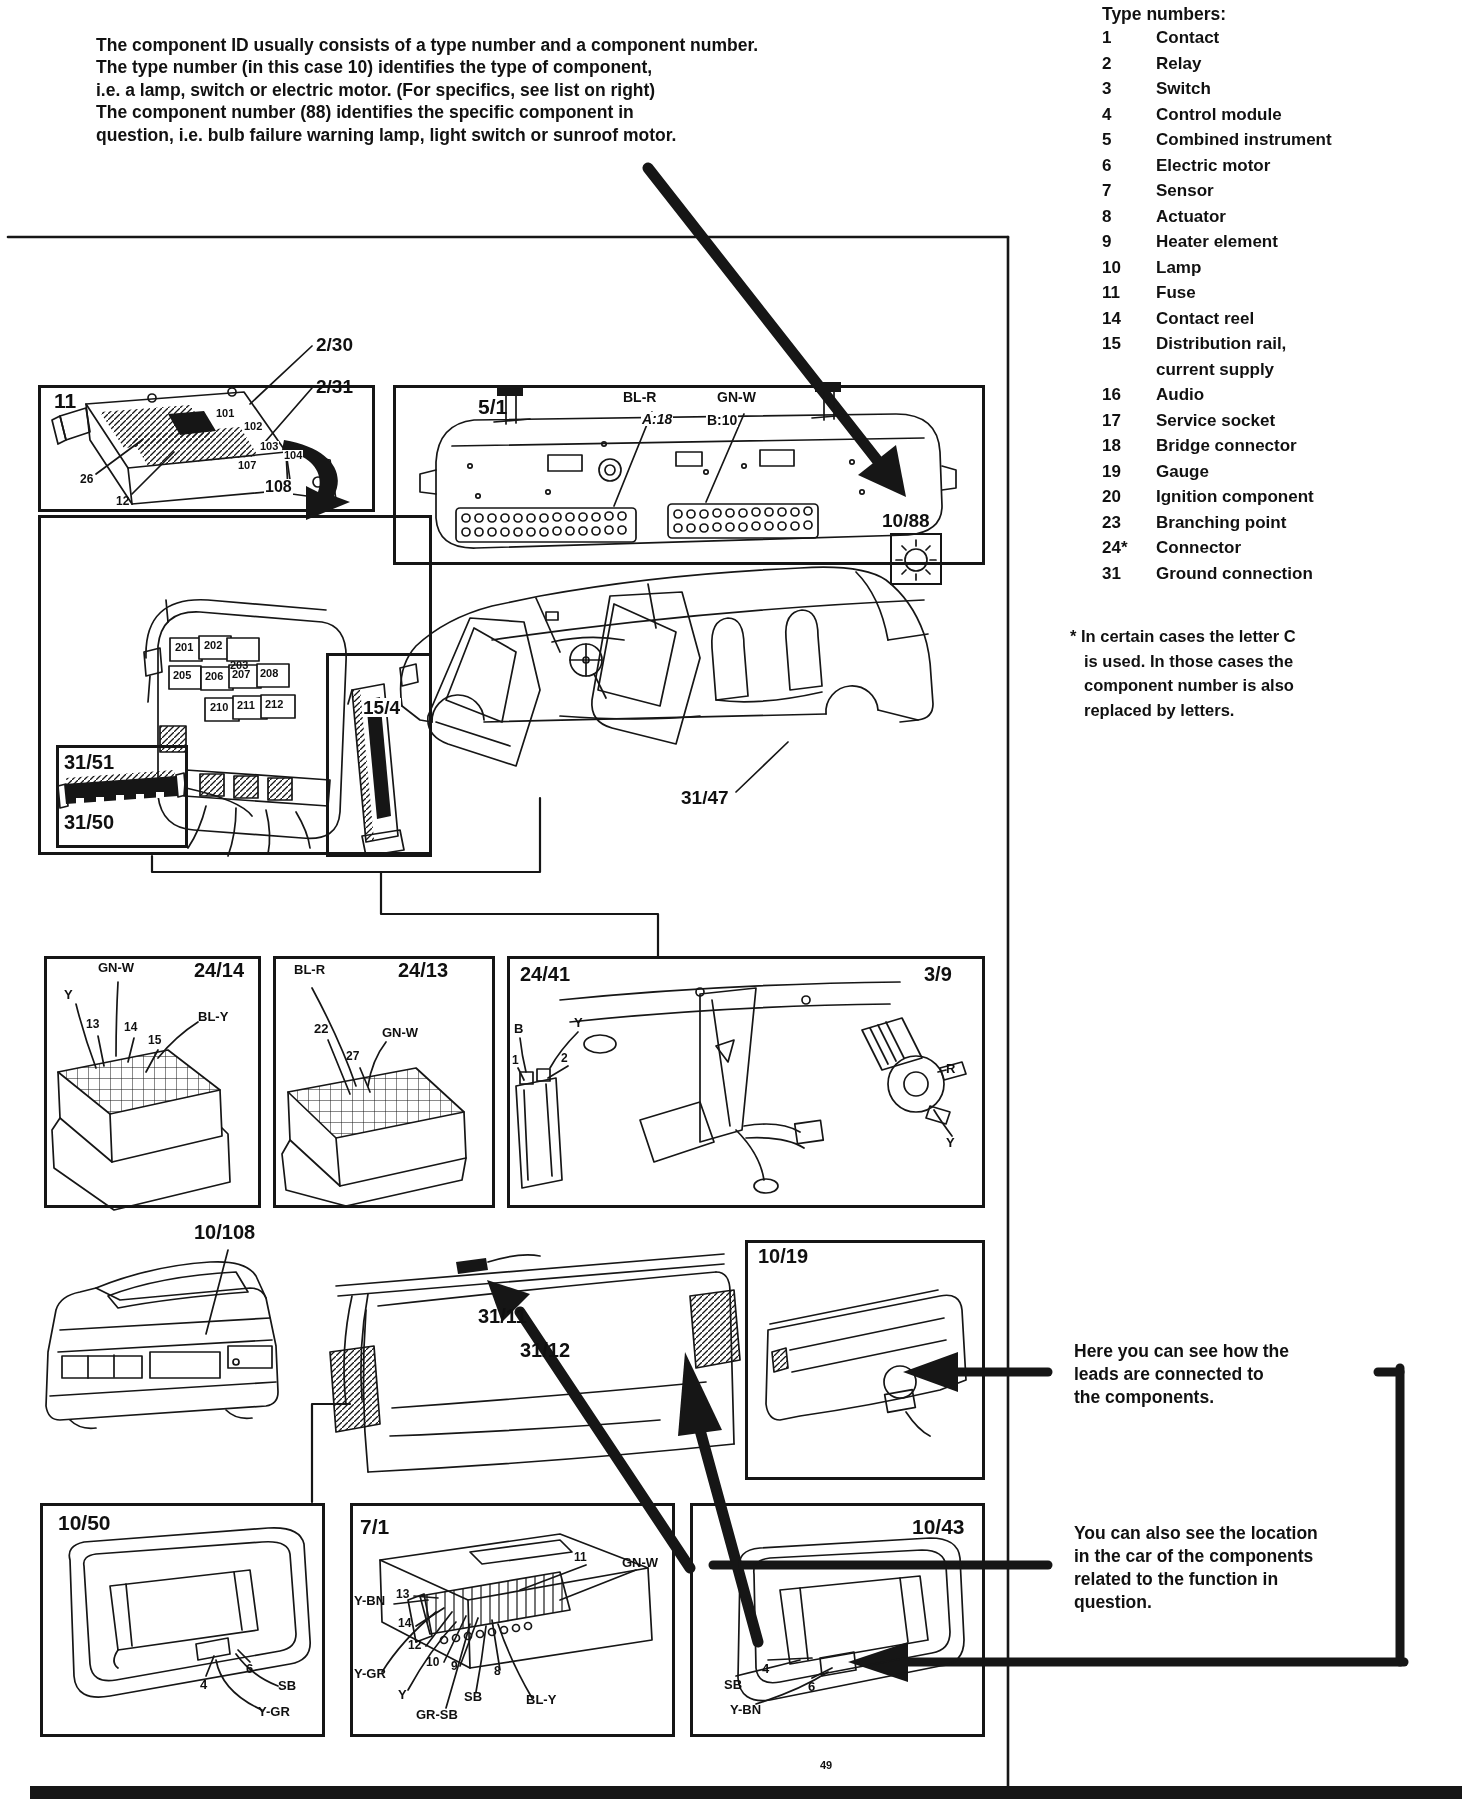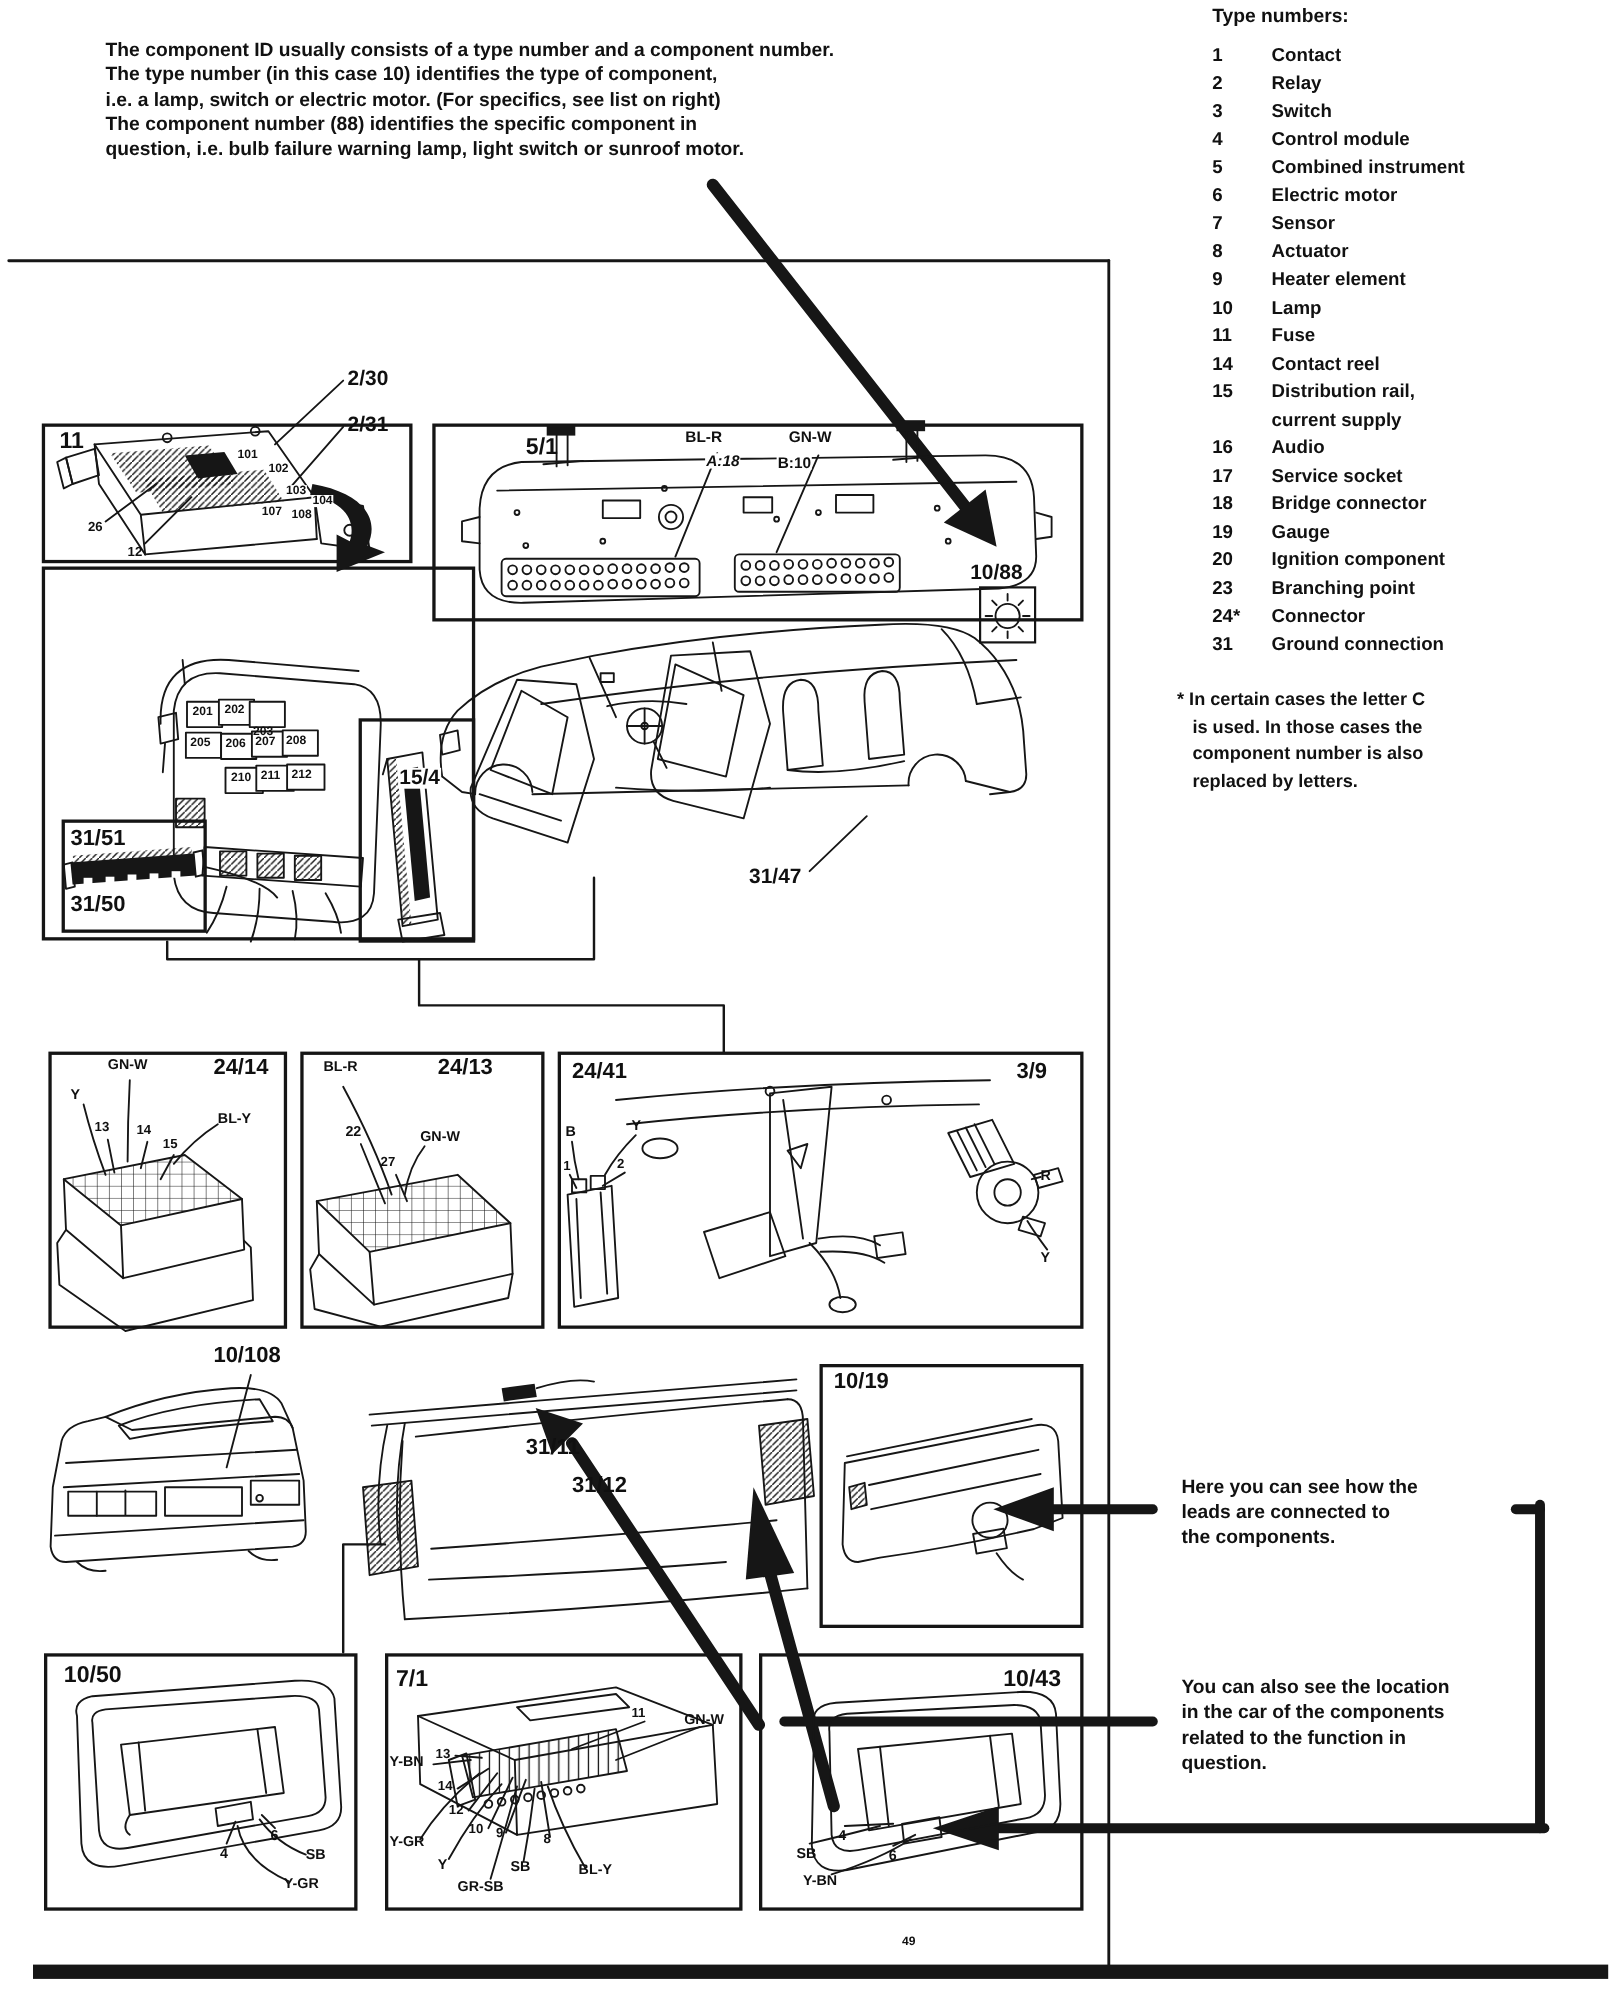--- a/index.html
+++ b/index.html
@@ -7,21 +7,21 @@
         font-family:"Liberation Sans", sans-serif;color:#111;}
   .panel{position:absolute;border:3px solid #151515;box-sizing:border-box;z-index:0;background:transparent;}
   .thinbox{border-width:2px;}
   #art{position:absolute;left:0;top:0;z-index:1;}
   #labels{position:absolute;left:0;top:0;width:100%;height:100%;z-index:2;}
   .dlabel{position:absolute;font-weight:700;line-height:1;white-space:nowrap;color:#101010;}
   .dlabel.bg{background:#fff;padding:0 1px;}
   .tblock{position:absolute;font-weight:700;white-space:pre-line;z-index:2;}
   #intro{left:96px;top:34px;width:770px;font-size:17.5px;line-height:22.4px;}
   #typelist{left:1102px;top:4px;width:350px;}
-  #typelist .heading{font-weight:700;font-size:17.5px;margin-bottom:12px;}
+  #typelist .heading{font-weight:700;font-size:17.5px;}
   .trow{display:flex;font-weight:700;font-size:17px;line-height:25.5px;}
   .trow .num{width:54px;flex:0 0 54px;}
   .trow .lbl{white-space:pre-line;}
   #footnote{left:1070px;top:624px;width:285px;font-size:16.5px;line-height:24.5px;padding-left:14px;text-indent:-14px;}
   #callout1{left:1074px;top:1340px;width:300px;font-size:17.5px;line-height:23px;}
   #callout2{left:1074px;top:1522px;width:310px;font-size:17.5px;line-height:23px;}
   #pagenum{left:820px;top:1760px;font-size:11px;font-weight:700;}
 </style>
 </head>
 <body>
@@ -562,21 +562,21 @@
 
   <div id="labels">
       <div class="dlabel" style="left: 54px; top: 390px; font-size: 21px;">11</div>
       <div class="dlabel" style="left: 316px; top: 335px; font-size: 19px;">2/30</div>
       <div class="dlabel" style="left: 316px; top: 377px; font-size: 19px;">2/31</div>
       <div class="dlabel bg" style="left: 215px; top: 408px; font-size: 11px; text-align: right;">101</div>
       <div class="dlabel bg" style="left: 243px; top: 421px; font-size: 11px;">102</div>
       <div class="dlabel bg" style="left: 259px; top: 441px; font-size: 11px;">103</div>
       <div class="dlabel bg" style="left: 237px; top: 460px; font-size: 11px;">107</div>
       <div class="dlabel bg" style="left: 283px; top: 450px; font-size: 11px;">104</div>
-      <div class="dlabel bg" style="left: 264px; top: 463px; font-size: 11px;">108</div>
+      <div class="dlabel bg" style="left: 264px; top: 479px; font-size: 16px;">108</div>
       <div class="dlabel" style="left: 80px; top: 473px; font-size: 12px;">26</div>
       <div class="dlabel" style="left: 116px; top: 495px; font-size: 12px;">12</div>
       <div class="dlabel" style="left: 175px; top: 642px; font-size: 11px;">201</div>
       <div class="dlabel" style="left: 204px; top: 640px; font-size: 11px;">202</div>
       <div class="dlabel" style="left: 230px; top: 660px; font-size: 11px;">203</div>
       <div class="dlabel" style="left: 173px; top: 670px; font-size: 11px;">205</div>
       <div class="dlabel" style="left: 205px; top: 671px; font-size: 11px;">206</div>
       <div class="dlabel" style="left: 232px; top: 669px; font-size: 11px;">207</div>
       <div class="dlabel" style="left: 260px; top: 668px; font-size: 11px;">208</div>
       <div class="dlabel" style="left: 210px; top: 702px; font-size: 11px;">210</div>

